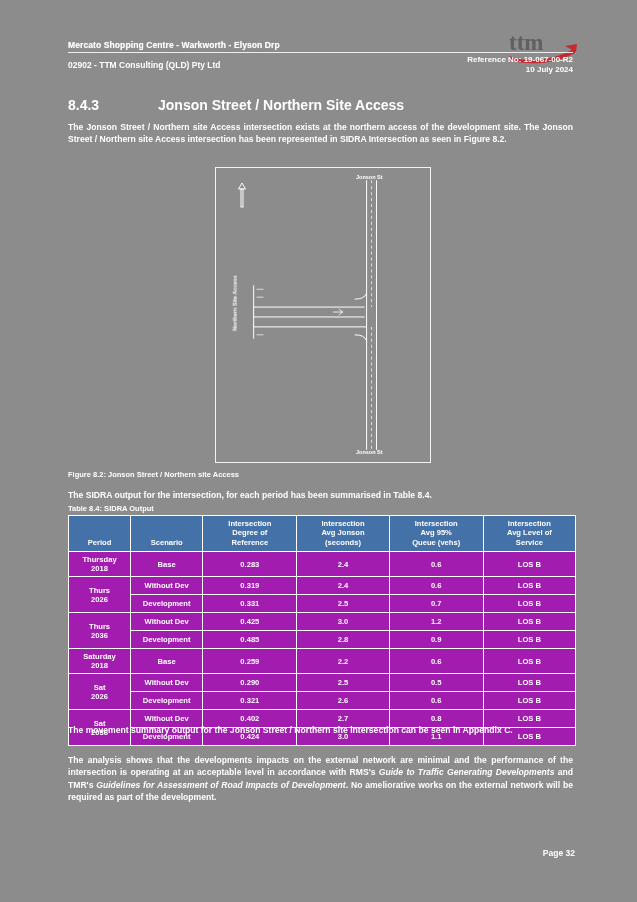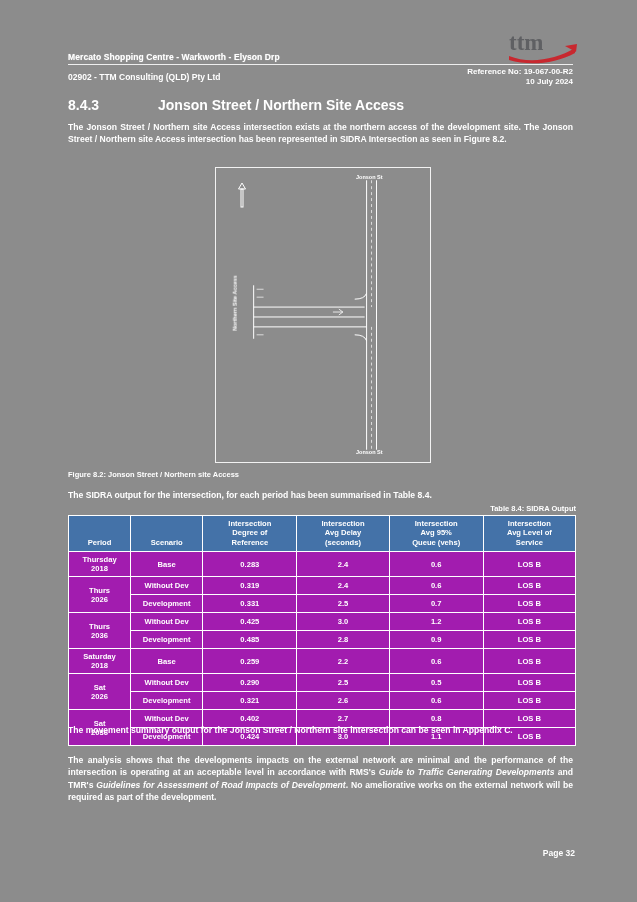--- a/index.html
+++ b/index.html
@@ -11,21 +11,21 @@
     overflow:hidden;
   }
   .page{
     position:relative;
     width:637px;height:711px;
     box-sizing:border-box;
     padding:0;
   }
   
   .header{
-    position:absolute;left:68px;top:52px;width:505px;
+    position:absolute;left:68px;top:40px;width:505px;
   }
   .hdr-line1{
     font-size:8.5px;font-weight:bold;letter-spacing:.1px;
     text-shadow:0 0 1px rgba(255,255,255,.55);
     filter:blur(.45px);
   }
   .hdr-rule{
     margin-top:2px;height:1px;background:#ffffff;opacity:.85;
   }
   .hdr-row2{
@@ -90,21 +90,21 @@
   }
   .lbl-top{left:140px;top:6px;}
   .lbl-bottom{left:140px;top:281px;}
   .lbl-left{
     left:-9px;top:132px;
     transform:rotate(-90deg);transform-origin:center center;
   }
   
   .tbl-title{
     position:absolute;left:68px;top:504px;width:508px;
-    text-align:right;font-size:7.5px;font-weight:bold;
+    text-align:left;font-size:7.5px;font-weight:bold;
     filter:blur(.4px);
   }
   table.sidra{
     position:absolute;left:68px;top:515px;width:508px;
     border-collapse:collapse;
     font-size:7.6px;font-weight:bold;
     table-layout:fixed;
   }
   table.sidra th{
     background:#4472a8;
@@ -225,21 +225,21 @@
       <tr>
         <th><span>Period</span></th>
         <th><span>Scenario</span></th>
         <th>
           <span>Intersection</span><br>
           <span>Degree of</span><br>
           <span>Reference</span>
         </th>
         <th>
           <span>Intersection</span><br>
-          <span>Avg Delay</span><br>
+          <span>Avg Jonson</span><br>
           <span>(seconds)</span>
         </th>
         <th>
           <span>Intersection</span><br>
           <span>Avg 95%</span><br>
           <span>Queue (vehs)</span>
         </th>
         <th>
           <span>Intersection</span><br>
           <span>Avg Level of</span><br>

